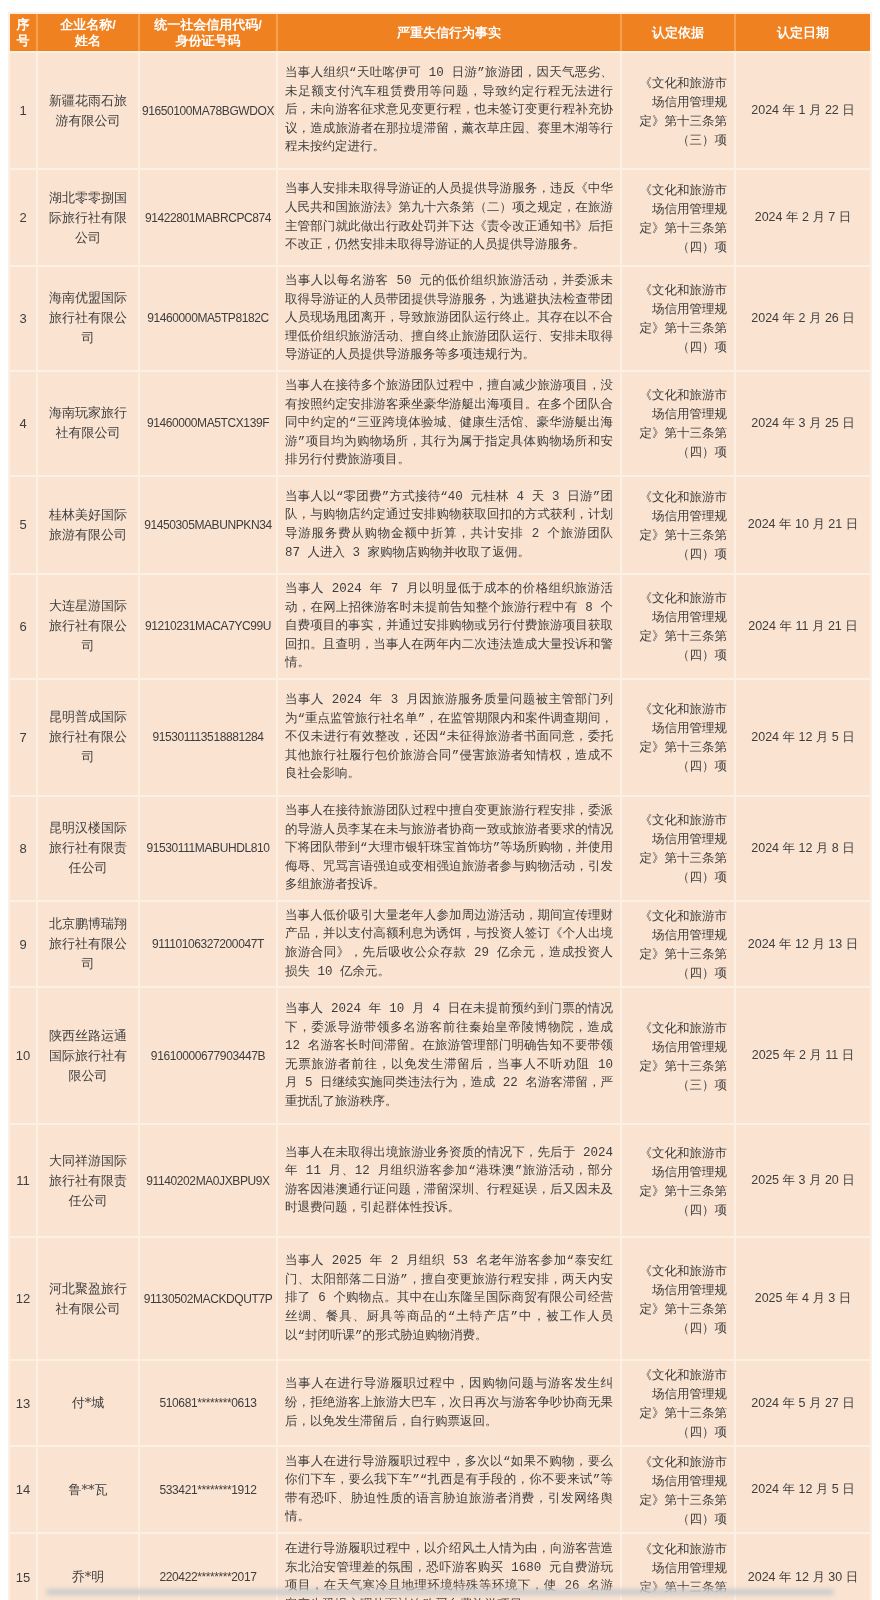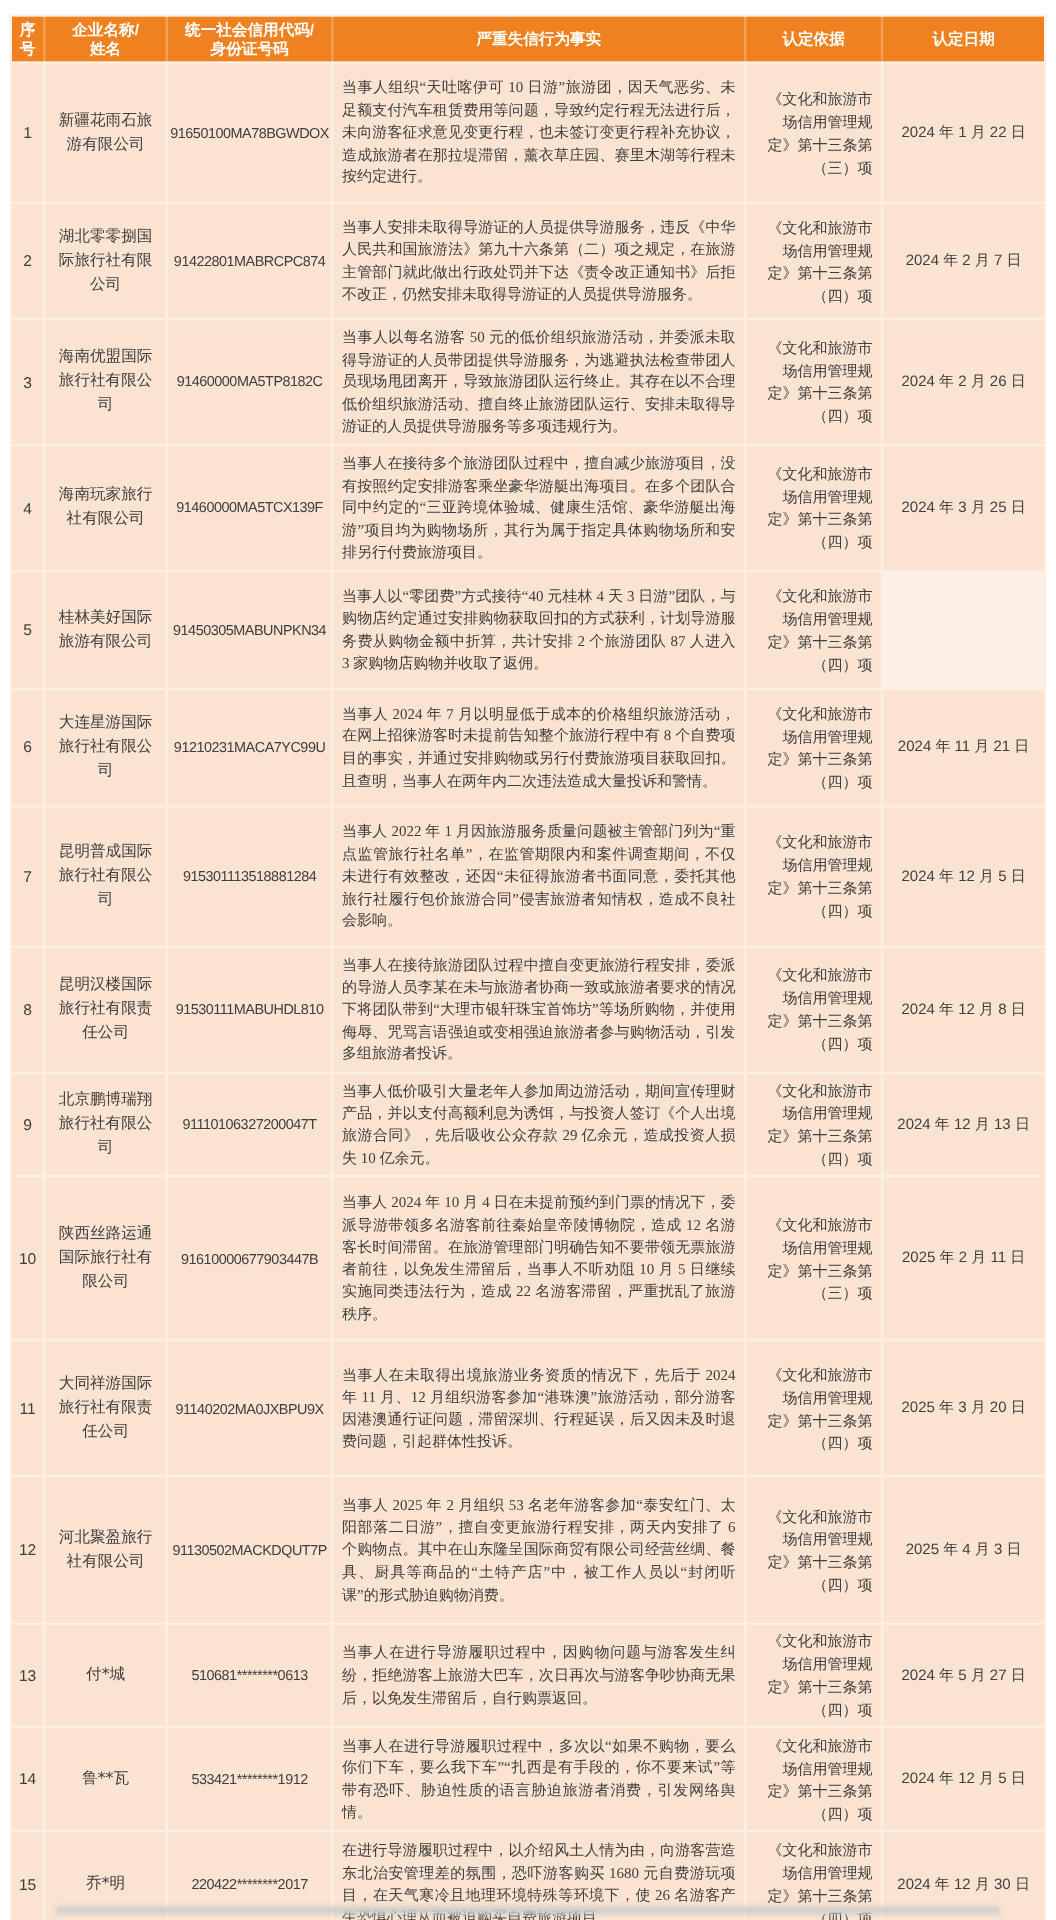--- a/index.html
+++ b/index.html
@@ -26,21 +26,21 @@
   .t-row{background:#FCEFE3;}
   .td{
     background:#FAE3D1;color:#3e3e3e;display:flex;align-items:center;justify-content:center;
     text-align:center;font-size:13px;box-sizing:border-box;
   }
   .td.no{font-size:13px;}
   .td.name{font-size:13px;line-height:20px;padding:2px 5px;font-family:"DejaVu Serif",serif;}
   .td.code{font-size:12px;letter-spacing:-0.4px;white-space:nowrap;overflow:hidden;}
   .td.fact{
     justify-content:flex-start;text-align:justify;font-size:12.5px;line-height:18.6px;
-    padding:5px 7px;font-family:Liberation Serif, serif;
+    padding:5px 7px;font-family:Liberation Mono, monospace;
   }
   .td.basis{
     justify-content:flex-start;text-align:right;font-size:12.5px;line-height:19px;
     padding:4px 7px;font-family:"DejaVu Serif",serif;
   }
   .td.date{font-size:12.5px;white-space:nowrap;}
   
   .t-row:nth-child(1){min-height:115px;}
   .t-row:nth-child(2){min-height:95px;}
   .t-row:nth-child(3){min-height:98px;}
@@ -108,34 +108,35 @@
     <div class="td fact">当事人在接待多个旅游团队过程中，擅自减少旅游项目，没有按照约定安排游客乘坐豪华游艇出海项目。在多个团队合同中约定的“三亚跨境体验城、健康生活馆、豪华游艇出海游”项目均为购物场所，其行为属于指定具体购物场所和安排另行付费旅游项目。</div>
     <div class="td basis">《文化和旅游市场信用管理规定》第十三条第（四）项</div>
     <div class="td date">2024 年 3 月 25 日</div>
   </div>
       <div class="t-row grid-cols">
     <div class="td no">5</div>
     <div class="td name">桂林美好国际旅游有限公司</div>
     <div class="td code">91450305MABUNPKN34</div>
     <div class="td fact">当事人以“零团费”方式接待“40 元桂林 4 天 3 日游”团队，与购物店约定通过安排购物获取回扣的方式获利，计划导游服务费从购物金额中折算，共计安排 2 个旅游团队 87 人进入 3 家购物店购物并收取了返佣。</div>
     <div class="td basis">《文化和旅游市场信用管理规定》第十三条第（四）项</div>
+    <div class="td date">2024 年 10 月 21 日</div>
   </div>
       <div class="t-row grid-cols">
     <div class="td no">6</div>
     <div class="td name">大连星游国际旅行社有限公司</div>
     <div class="td code">91210231MACA7YC99U</div>
     <div class="td fact">当事人 2024 年 7 月以明显低于成本的价格组织旅游活动，在网上招徕游客时未提前告知整个旅游行程中有 8 个自费项目的事实，并通过安排购物或另行付费旅游项目获取回扣。且查明，当事人在两年内二次违法造成大量投诉和警情。</div>
     <div class="td basis">《文化和旅游市场信用管理规定》第十三条第（四）项</div>
     <div class="td date">2024 年 11 月 21 日</div>
   </div>
       <div class="t-row grid-cols">
     <div class="td no">7</div>
     <div class="td name">昆明普成国际旅行社有限公司</div>
     <div class="td code">915301113518881284</div>
-    <div class="td fact">当事人 2022 年 1 月因旅游服务质量问题被主管部门列为“重点监管旅行社名单”，在监管期限内和案件调查期间，不仅未进行有效整改，还因“未征得旅游者书面同意，委托其他旅行社履行包价旅游合同”侵害旅游者知情权，造成不良社会影响。</div>
+    <div class="td fact">当事人 2024 年 3 月因旅游服务质量问题被主管部门列为“重点监管旅行社名单”，在监管期限内和案件调查期间，不仅未进行有效整改，还因“未征得旅游者书面同意，委托其他旅行社履行包价旅游合同”侵害旅游者知情权，造成不良社会影响。</div>
     <div class="td basis">《文化和旅游市场信用管理规定》第十三条第（四）项</div>
     <div class="td date">2024 年 12 月 5 日</div>
   </div>
       <div class="t-row grid-cols">
     <div class="td no">8</div>
     <div class="td name">昆明汉楼国际旅行社有限责任公司</div>
     <div class="td code">91530111MABUHDL810</div>
     <div class="td fact">当事人在接待旅游团队过程中擅自变更旅游行程安排，委派的导游人员李某在未与旅游者协商一致或旅游者要求的情况下将团队带到“大理市银轩珠宝首饰坊”等场所购物，并使用侮辱、咒骂言语强迫或变相强迫旅游者参与购物活动，引发多组旅游者投诉。</div>
     <div class="td basis">《文化和旅游市场信用管理规定》第十三条第（四）项</div>
     <div class="td date">2024 年 12 月 8 日</div>

